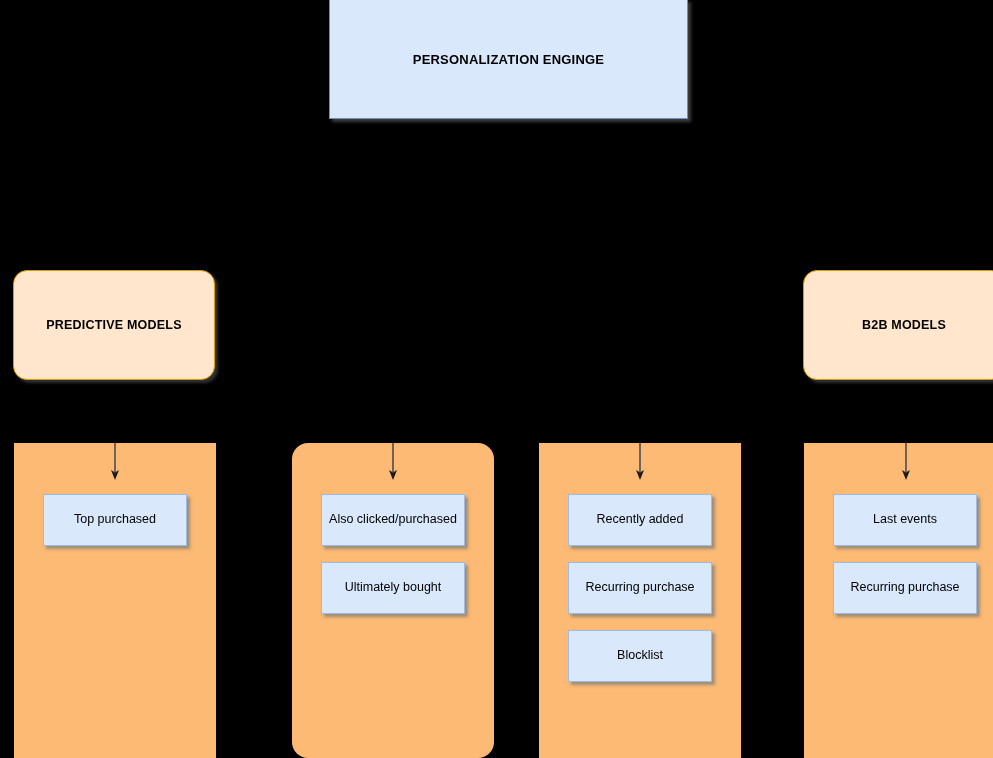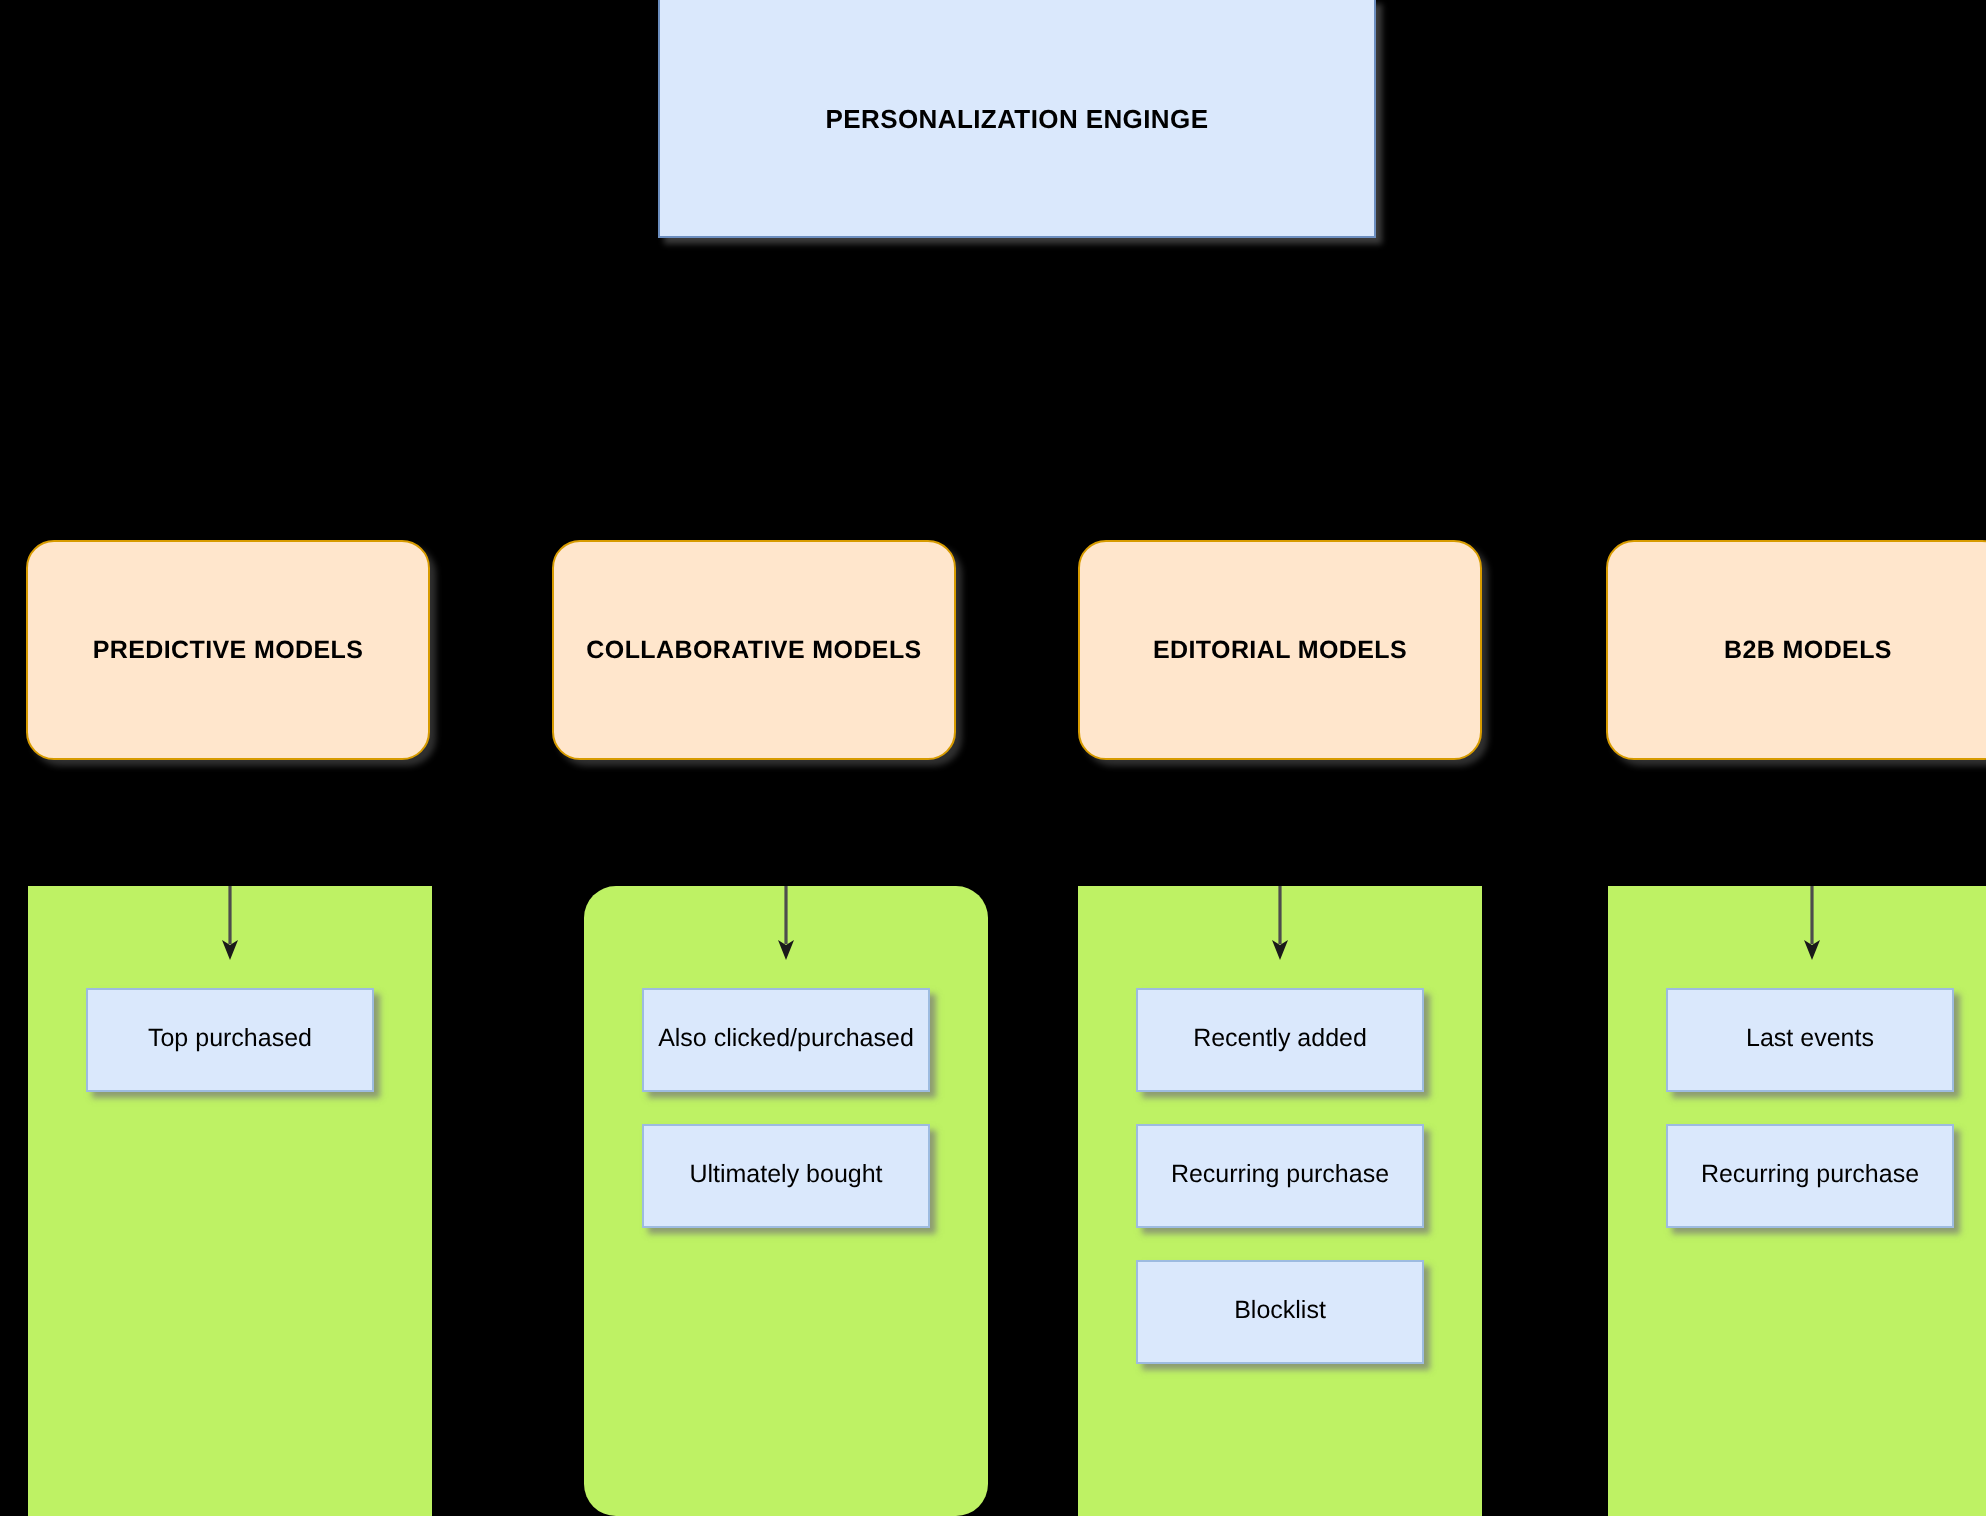--- a/index.html
+++ b/index.html
@@ -72,21 +72,21 @@
     letter-spacing: 0.2px;
     padding: 0 6px;
   }
 
   
   .column {
     position: absolute;
     top: 443px;
     width: 202px;
     height: 315px;
-    background: #bef264;
+    background: #fdba74;
     box-sizing: border-box;
   }
 
   
   .arrow {
     position: absolute;
     top: 0px;
     left: 50%;
     transform: translateX(-50%);
     width: 14px;
@@ -128,26 +128,20 @@
 
 <div id="canvas">
 
   <div class="root-node">
     <span class="root-label">PERSONALIZATION ENGINGE</span>
   </div>
 
   <div class="model-node" style="left:-1px;">
     <span class="model-label">PREDICTIVE MODELS</span>
   </div>
-  <div class="model-node" style="left:262px;">
-    <span class="model-label">COLLABORATIVE MODELS</span>
-  </div>
-  <div class="model-node" style="left:525px;">
-    <span class="model-label">EDITORIAL MODELS</span>
-  </div>
   <div class="model-node" style="left:789px;">
     <span class="model-label">B2B MODELS</span>
   </div>
 
   <div class="column" style="left:0px;">
     <svg class="arrow" viewBox="0 0 14 38">
       <line x1="7" y1="0" x2="7" y2="29" stroke="#4d4d4d" stroke-width="1.6"></line>
       <path d="M7 37 L3 27 L7 29.5 L11 27 Z" fill="#1a1a1a"></path>
     </svg>
     <div class="leaf-list">

